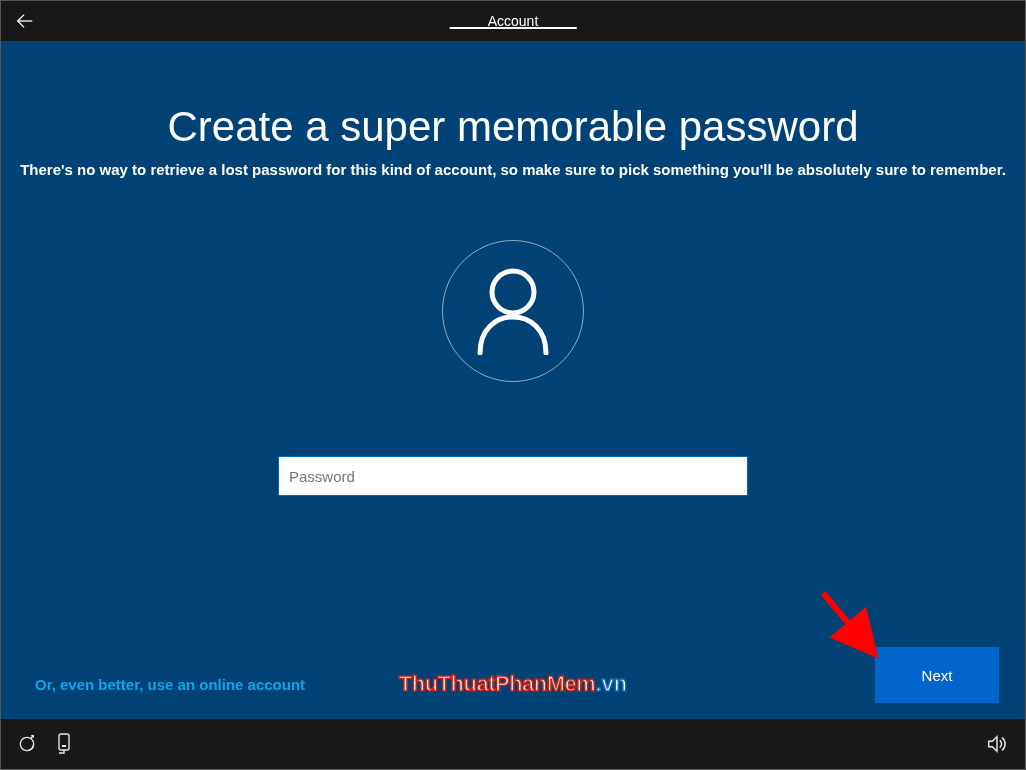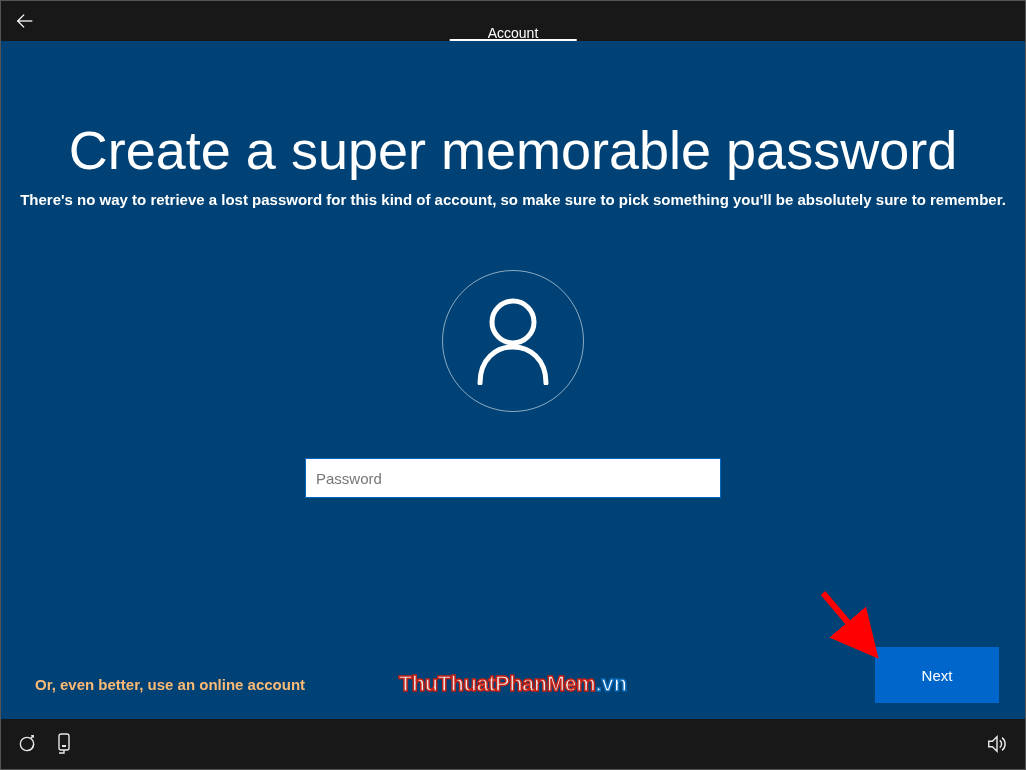--- a/index.html
+++ b/index.html
@@ -17,21 +17,21 @@
     width: 48px; height: 40px;
     display: flex; align-items: center; justify-content: center;
     color: #fff; cursor: pointer;
   }
   .topnav {
     position: absolute;
     left: 50%;
     transform: translateX(-50%);
     display: flex;
     height: 40px;
-    align-items: flex-end;
+    align-items: center;
   }
   .topnav-item {
     color: #bbb;
     font-size: 14px;
     padding: 0 38px;
     display: flex;
     align-items: center;
     position: relative;
   }
   .topnav-item.active {
@@ -49,54 +49,54 @@
     position: relative;
     height: calc(770px - 40px - 50px - 2px);
     background: #004275;
     color: #fff;
     display: flex;
     flex-direction: column;
     align-items: center;
   }
   .title {
     font-weight: 200;
-    font-size: 54px;
-    margin-top: 78px;
+    font-size: 42px;
+    margin-top: 62px;
   }
   .subtitle {
     font-size: 15px;
     margin-top: 10px;
     font-weight: 700;
   }
   .avatar-wrap {
     width: 142px; height: 142px;
     border: 1px solid rgba(255,255,255,0.55);
     border-radius: 50%;
     margin-top: 62px;
     display: flex;
     align-items: center;
     justify-content: center;
   }
   .pw-field {
-    width: 416px;
+    width: 470px;
     height: 40px;
-    margin-top: 46px;
+    margin-top: 74px;
     background: #fff;
     border: 1px solid #0067c0;
     padding: 0 10px;
     font-size: 15px;
     color: #767676;
     display: flex;
     align-items: center;
   }
   .online-link {
     position: absolute;
     left: 34px;
     bottom: 26px;
-    color: #fdba74;
+    color: #0ea5e9;
     font-size: 15px;
     font-weight: 600;
     cursor: pointer;
   }
   .next-btn {
     position: absolute;
     right: 26px;
     bottom: 16px;
     width: 124px;
     height: 56px;

